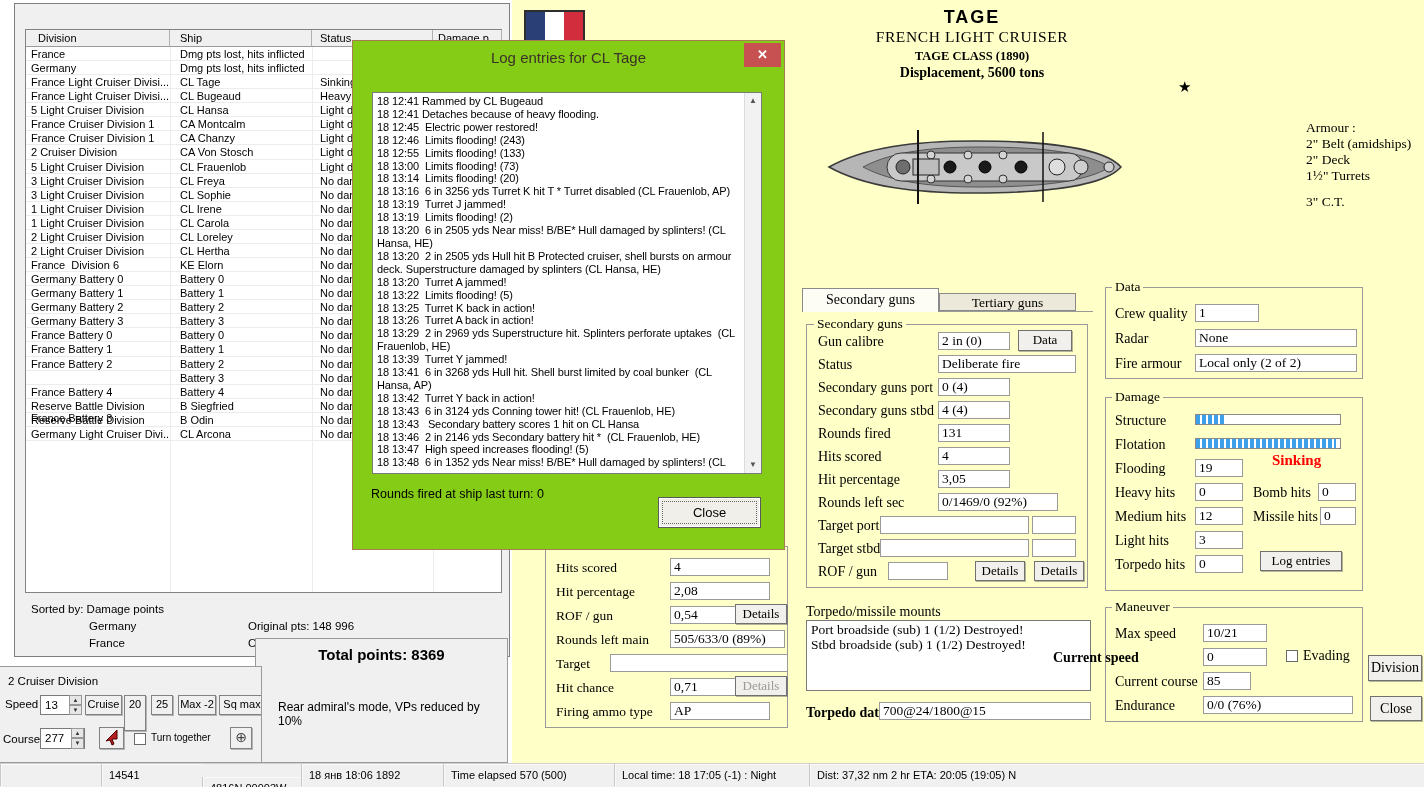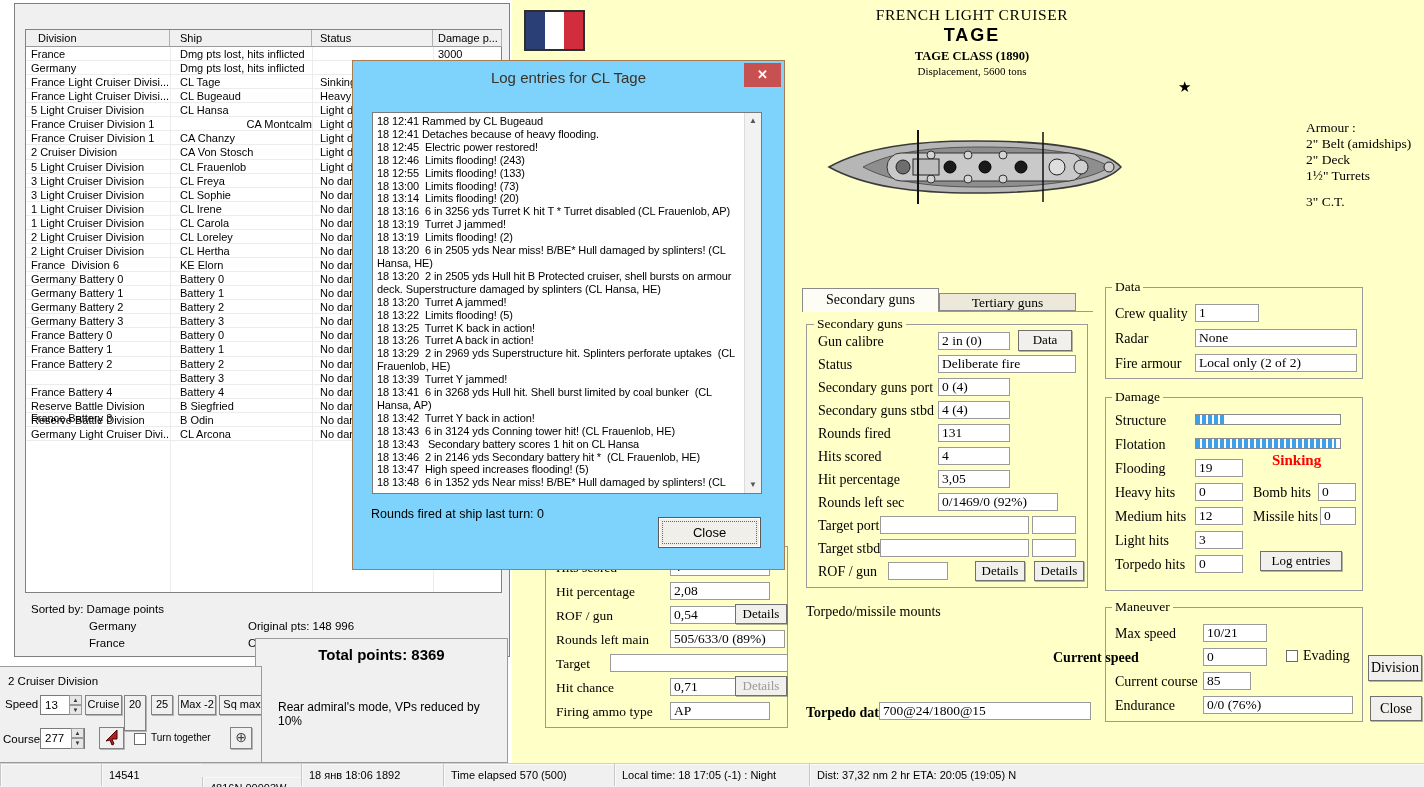--- a/index.html
+++ b/index.html
@@ -7,21 +7,21 @@
         font-family:"Liberation Sans",sans-serif;color:#000;}
   .abs{position:absolute;}
   
   #yellow{left:512px;top:0;width:912px;height:763px;background:#ffffc8;}
   #flag{left:524px;top:10px;width:57px;height:37px;border:2px solid #2e2e2e;display:flex;}
   #flag div{flex:1;height:100%;}
   #title-block{left:772px;top:6px;width:400px;text-align:center;}
   #t-nation{font-family:"Liberation Serif",serif;font-size:15.5px;letter-spacing:.6px;}
   #t-name{font-size:18px;font-weight:bold;letter-spacing:2px;margin-top:1px;}
   #t-class{font-family:"Liberation Serif",serif;font-size:12.5px;margin-top:3px;font-weight:bold;}
-  #t-disp{font-family:"Liberation Serif",serif;font-size:11px;margin-top:1px;font-weight:normal;}
+  #t-disp{font-family:"Liberation Serif",serif;font-size:14px;margin-top:1px;font-weight:bold;}
   #star{left:1178px;top:78px;font-size:15px;}
   #ship-art{left:825px;top:126px;}
   #armour{left:1306px;top:120px;width:120px;font-family:"Liberation Serif",serif;font-size:13.5px;line-height:16px;}
   #armour .ct{margin-top:10px;}
   #raising{left:800px;top:270px;width:310px;text-align:center;font-family:"Liberation Serif",serif;
            font-weight:bold;font-size:13.5px;}
   .tab{box-sizing:border-box;border:1px solid #8a8a8a;text-align:center;
        font-family:"Liberation Serif",serif;font-size:14px;padding-top:3px;}
   .tab.active{background:#fdfdf6;border-bottom:none;z-index:2;}
   .tab.inactive{background:#ece9da;font-size:13.5px;padding-top:1px;}
@@ -57,21 +57,21 @@
   .wbtn{background:#f0f0f0;border:1px solid #828282;box-sizing:border-box;text-align:center;font-size:11px;
         line-height:17px;box-shadow:1px 1px 0 rgba(120,120,120,.5);overflow:hidden;white-space:pre;}
   .spin{background:#fff;border:1px solid #7a7a7a;box-sizing:border-box;font-size:11.5px;line-height:18px;padding-left:4px;}
   .spin-arrows{border:1px solid #999;background:#e6e6e6;box-sizing:border-box;font-size:6px;color:#333;
                text-align:center;line-height:8px;}
   
   #status-bar{left:0;top:763px;width:1424px;height:24px;background:#f0f0f0;border-top:1px solid #d0d0d0;box-sizing:border-box;}
   .sbcell{top:1px;height:22px;border-left:1px solid #c8c8c8;box-shadow:inset 1px 1px 0 #fafafa;
           font-size:11px;padding:5px 0 0 7px;box-sizing:border-box;white-space:pre;overflow:hidden;}
   
-  #log-dialog{left:352px;top:60px;width:433px;height:510px;background:#7dd3fc;border:1px solid #a87c4e;
+  #log-dialog{left:352px;top:40px;width:433px;height:510px;background:#84cc16;border:1px solid #a87c4e;
               box-sizing:border-box;z-index:30;}
   #dlg-title{left:0;top:8px;width:100%;text-align:center;font-size:15px;color:#3c3228;}
   #dlg-x{left:391px;top:2px;width:37px;height:24px;background:#c75050;color:#fff;text-align:center;
          line-height:24px;font-size:13px;font-weight:bold;}
   #dlg-list{left:19px;top:51px;width:390px;height:382px;background:#fff;border:1px solid #7a7a7a;box-sizing:border-box;}
   #log-text{left:4px;top:2px;width:365px;font-size:11px;line-height:12.9px;letter-spacing:-0.1px;white-space:pre-wrap;}
   #dlg-scroll{right:0;top:0;width:16px;height:100%;background:#f2f2f2;border-left:1px solid #dcdcdc;}
   .scr-arrow{left:0;width:16px;height:16px;background:#f2f2f2;color:#555;font-size:8px;text-align:center;line-height:16px;}
   #dlg-footer{left:18px;top:446px;font-size:12.5px;}
   #dlg-close{left:305px;top:456px;width:103px;height:31px;background:#f1efe9;border:1px solid #5a5a5a;
@@ -85,22 +85,22 @@
 
   <div id="yellow" class="abs"></div>
 
   <div id="flag" class="abs">
     <div style="background:#2b3f77"></div>
     <div style="background:#ffffff"></div>
     <div style="background:#d22d3d"></div>
   </div>
 
   <div id="title-block" class="abs">
+    <div id="t-name">TAGE</div>
     <div id="t-nation">FRENCH LIGHT CRUISER</div>
-    <div id="t-name">TAGE</div>
     <div id="t-class">TAGE CLASS (1890)</div>
     <div id="t-disp">Displacement, 5600 tons</div>
   </div>
 
   <div id="star" class="abs">★</div>
 
   <div id="ship-art" class="abs">
     <svg width="300" height="82" viewBox="0 0 300 82">
       <path d="M4,41 C40,21 90,15 150,15 C225,15 280,23 296,41 C280,59 225,67 150,67 C90,67 40,61 4,41 Z" fill="#b6b6b6" stroke="#3a3a3a" stroke-width="1.5"></path>
       <path d="M38,41 C68,25 110,21 155,21 C220,21 262,27 285,41 C262,55 220,61 155,61 C110,61 68,57 38,41 Z" fill="#8e8e8e" stroke="#555" stroke-width="1"></path>
@@ -164,21 +164,21 @@
       <div class="abs tcell" style="left: 165px; top: 85.21px; width: 132px; height: 14px;">CL Bugeaud</div>
       <div class="abs tcell" style="left: 305px; top: 85.21px; width: 113px; height: 14px;">Heavy</div>
       <div class="abs tcell" style="left: 423px; top: 85.21px; width: 64px; height: 14px;"></div>
       <div class="abs rowline" style="left: 11px; top: 98.28px; width: 476px; height: 1px;"></div>
       <div class="abs tcell" style="left: 16px; top: 99.28px; width: 139px; height: 14px;">5 Light Cruiser Division</div>
       <div class="abs tcell" style="left: 165px; top: 99.28px; width: 132px; height: 14px;">CL Hansa</div>
       <div class="abs tcell" style="left: 305px; top: 99.28px; width: 113px; height: 14px;">Light d</div>
       <div class="abs tcell" style="left: 423px; top: 99.28px; width: 64px; height: 14px;"></div>
       <div class="abs rowline" style="left: 11px; top: 112.35px; width: 476px; height: 1px;"></div>
       <div class="abs tcell" style="left: 16px; top: 113.35px; width: 139px; height: 14px;">France Cruiser Division 1</div>
-      <div class="abs tcell" style="left: 165px; top: 113.35px; width: 132px; height: 14px; text-align: right;">CA Montcalm</div>
+      <div class="abs tcell" style="left: 165px; top: 113.35px; width: 132px; height: 14px;">CA Montcalm</div>
       <div class="abs tcell" style="left: 305px; top: 113.35px; width: 113px; height: 14px;">Light d</div>
       <div class="abs tcell" style="left: 423px; top: 113.35px; width: 64px; height: 14px;"></div>
       <div class="abs rowline" style="left: 11px; top: 126.42px; width: 476px; height: 1px;"></div>
       <div class="abs tcell" style="left: 16px; top: 127.42px; width: 139px; height: 14px;">France Cruiser Division 1</div>
       <div class="abs tcell" style="left: 165px; top: 127.42px; width: 132px; height: 14px;">CA Chanzy</div>
       <div class="abs tcell" style="left: 305px; top: 127.42px; width: 113px; height: 14px;">Light d</div>
       <div class="abs tcell" style="left: 423px; top: 127.42px; width: 64px; height: 14px;"></div>
       <div class="abs rowline" style="left: 11px; top: 140.49px; width: 476px; height: 1px;"></div>
       <div class="abs tcell" style="left: 16px; top: 141.49px; width: 139px; height: 14px;">2 Cruiser Division</div>
       <div class="abs tcell" style="left: 165px; top: 141.49px; width: 132px; height: 14px;">CA Von Stosch</div>
@@ -386,20 +386,24 @@
     <div class="abs lbl" style="left: 556px; top: 632px; font-size: 13.5px;">Rounds left main</div>
     <div class="abs field" style="left: 670px; top: 630px; width: 115px;">505/633/0 (89%)</div>
     <div class="abs lbl" style="left: 556px; top: 656px; font-size: 13.5px;">Target</div>
     <div class="abs field" style="left: 610px; top: 654px; width: 178px;"></div>
     <div class="abs lbl" style="left: 556px; top: 680px; font-size: 13.5px;">Hit chance</div>
     <div class="abs field" style="left: 670px; top: 678px; width: 100px;">0,71</div>
     <div class="abs btns disabled" style="left: 735px; top: 676px; width: 52px; height: 20px;">Details</div>
     <div class="abs lbl" style="left: 556px; top: 704px; font-size: 13.5px;">Firing ammo type</div>
     <div class="abs field" style="left: 670px; top: 702px; width: 100px;">AP</div>
     <div class="abs lbl" style="left: 806px; top: 604px;">Torpedo/missile mounts</div>
+    <div class="abs" style="left: 806px; top: 620px; width: 285px; height: 71px; background: rgb(255, 255, 255); border: 1px solid rgb(122, 122, 122); box-sizing: border-box; padding: 2px 4px;">
+      <div style="font-family: &quot;Liberation Serif&quot;, serif; font-size: 13.5px; line-height: 14.5px; white-space: pre;">Port broadside (sub) 1 (1/2) Destroyed!</div>
+      <div style="font-family: &quot;Liberation Serif&quot;, serif; font-size: 13.5px; line-height: 14.5px; white-space: pre;">Stbd broadside (sub) 1 (1/2) Destroyed!</div>
+    </div>
     <div class="abs lbl" style="left: 806px; top: 705px; font-weight: bold;">Torpedo data</div>
     <div class="abs field" style="left: 879px; top: 702px; width: 212px;">700@24/1800@15</div>
     <div class="abs grp" style="left: 1105px; top: 287px; width: 258px; height: 92px;"></div>
     <div class="abs grp-label" style="left: 1112px; top: 279px;">Data</div>
     <div class="abs lbl" style="left: 1115px; top: 306px;">Crew quality</div>
     <div class="abs field" style="left: 1195px; top: 304px; width: 64px;">1</div>
     <div class="abs lbl" style="left: 1115px; top: 331px;">Radar</div>
     <div class="abs field" style="left: 1195px; top: 329px; width: 162px;">None</div>
     <div class="abs lbl" style="left: 1115px; top: 356px;">Fire armour</div>
     <div class="abs field" style="left: 1195px; top: 354px; width: 162px;">Local only (2 of 2)</div>

